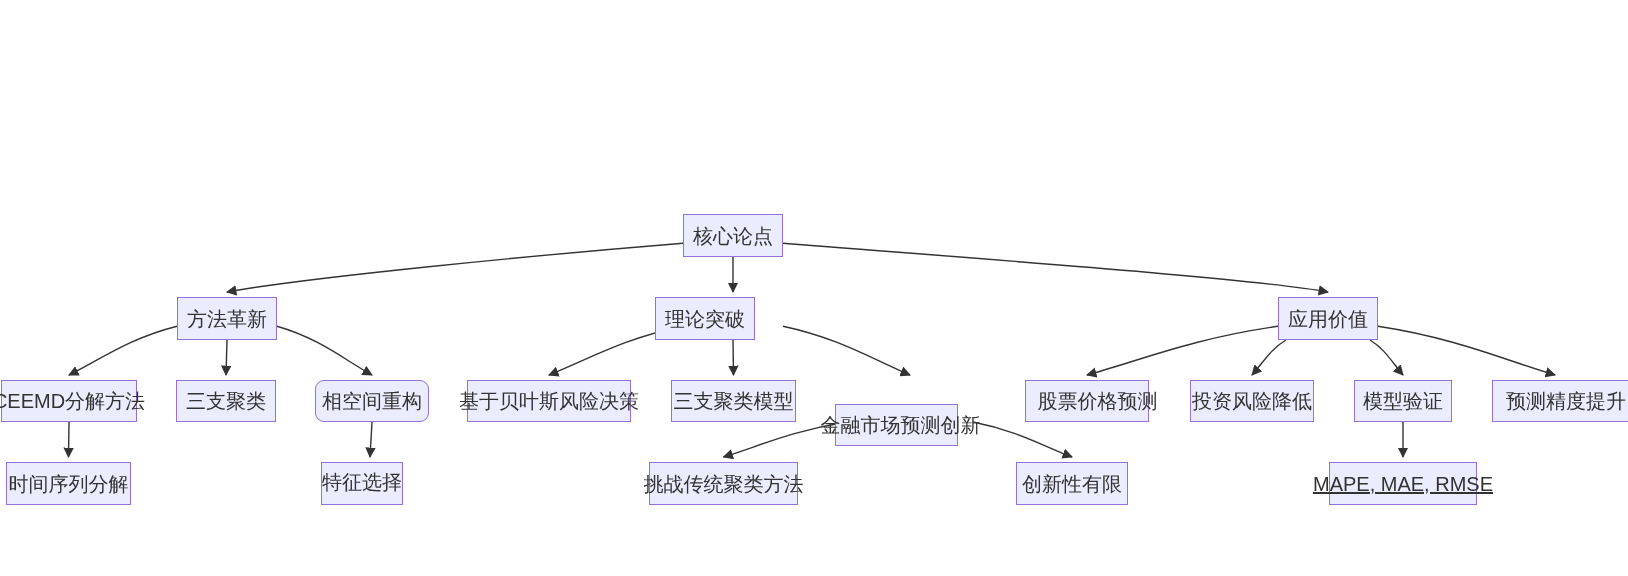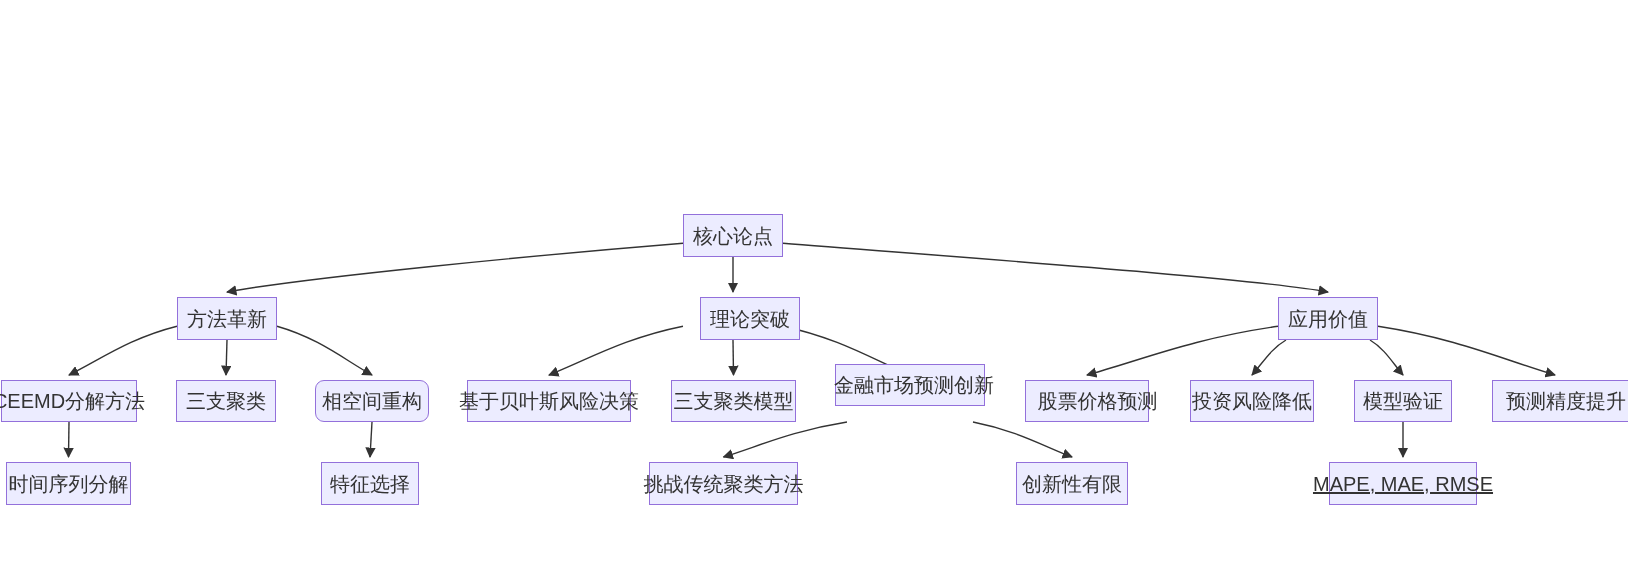--- a/index.html
+++ b/index.html
@@ -85,60 +85,60 @@
         <path class="edge" d="M1403,422 L1403,457" marker-end="url(#arrow)"></path>
       </g>
   </svg>
   <div class="node-layer">
       <div class="node" style="left: 683px; top: 214px; width: 100px; height: 43px;">
         <span>核心论点</span>
       </div>
       <div class="node" style="left: 177px; top: 297px; width: 100px; height: 43px;">
         <span>方法革新</span>
       </div>
-      <div class="node" style="left: 700px; top: 297px; width: 100px; height: 43px;">
+      <div class="node" style="left: 655px; top: 297px; width: 100px; height: 43px;">
         <span>理论突破</span>
       </div>
       <div class="node" style="left: 1278px; top: 297px; width: 100px; height: 43px;">
         <span>应用价值</span>
       </div>
       <div class="node" style="left: 1px; top: 380px; width: 136px; height: 42px;">
         <span>CEEMD分解方法</span>
       </div>
       <div class="node" style="left: 176px; top: 380px; width: 100px; height: 42px;">
         <span>三支聚类</span>
       </div>
       <div class="node" style="left: 315px; top: 380px; width: 114px; height: 42px; border-radius: 9px;">
         <span>相空间重构</span>
       </div>
       <div class="node" style="left: 467px; top: 380px; width: 164px; height: 42px;">
         <span>基于贝叶斯风险决策</span>
       </div>
       <div class="node" style="left: 671px; top: 380px; width: 125px; height: 42px;">
         <span>三支聚类模型</span>
       </div>
-      <div class="node" style="left: 835px; top: 364px; width: 150px; height: 42px; padding-left: 8px;">
+      <div class="node" style="left: 835px; top: 404px; width: 123px; height: 42px; padding-left: 8px;">
         <span>金融市场预测创新</span>
       </div>
       <div class="node" style="left: 1025px; top: 380px; width: 124px; height: 42px; padding-left: 21px;">
         <span>股票价格预测</span>
       </div>
       <div class="node" style="left: 1190px; top: 380px; width: 124px; height: 42px;">
         <span>投资风险降低</span>
       </div>
       <div class="node" style="left: 1354px; top: 380px; width: 98px; height: 42px;">
         <span>模型验证</span>
       </div>
       <div class="node" style="left: 1492px; top: 380px; width: 148px; height: 42px;">
         <span>预测精度提升</span>
       </div>
       <div class="node" style="left: 6px; top: 462px; width: 125px; height: 43px;">
         <span>时间序列分解</span>
       </div>
-      <div class="node" style="left: 321px; top: 462px; width: 98px; height: 43px;">
+      <div class="node" style="left: 321px; top: 462px; width: 82px; height: 43px; font-family: Liberation Mono, monospace;">
         <span>特征选择</span>
       </div>
       <div class="node" style="left: 649px; top: 462px; width: 149px; height: 43px;">
         <span>挑战传统聚类方法</span>
       </div>
       <div class="node" style="left: 1016px; top: 462px; width: 112px; height: 43px;">
         <span>创新性有限</span>
       </div>
       <div class="node" style="left: 1329px; top: 462px; width: 148px; height: 43px; text-decoration: underline;">
         <span>MAPE, MAE, RMSE</span>

